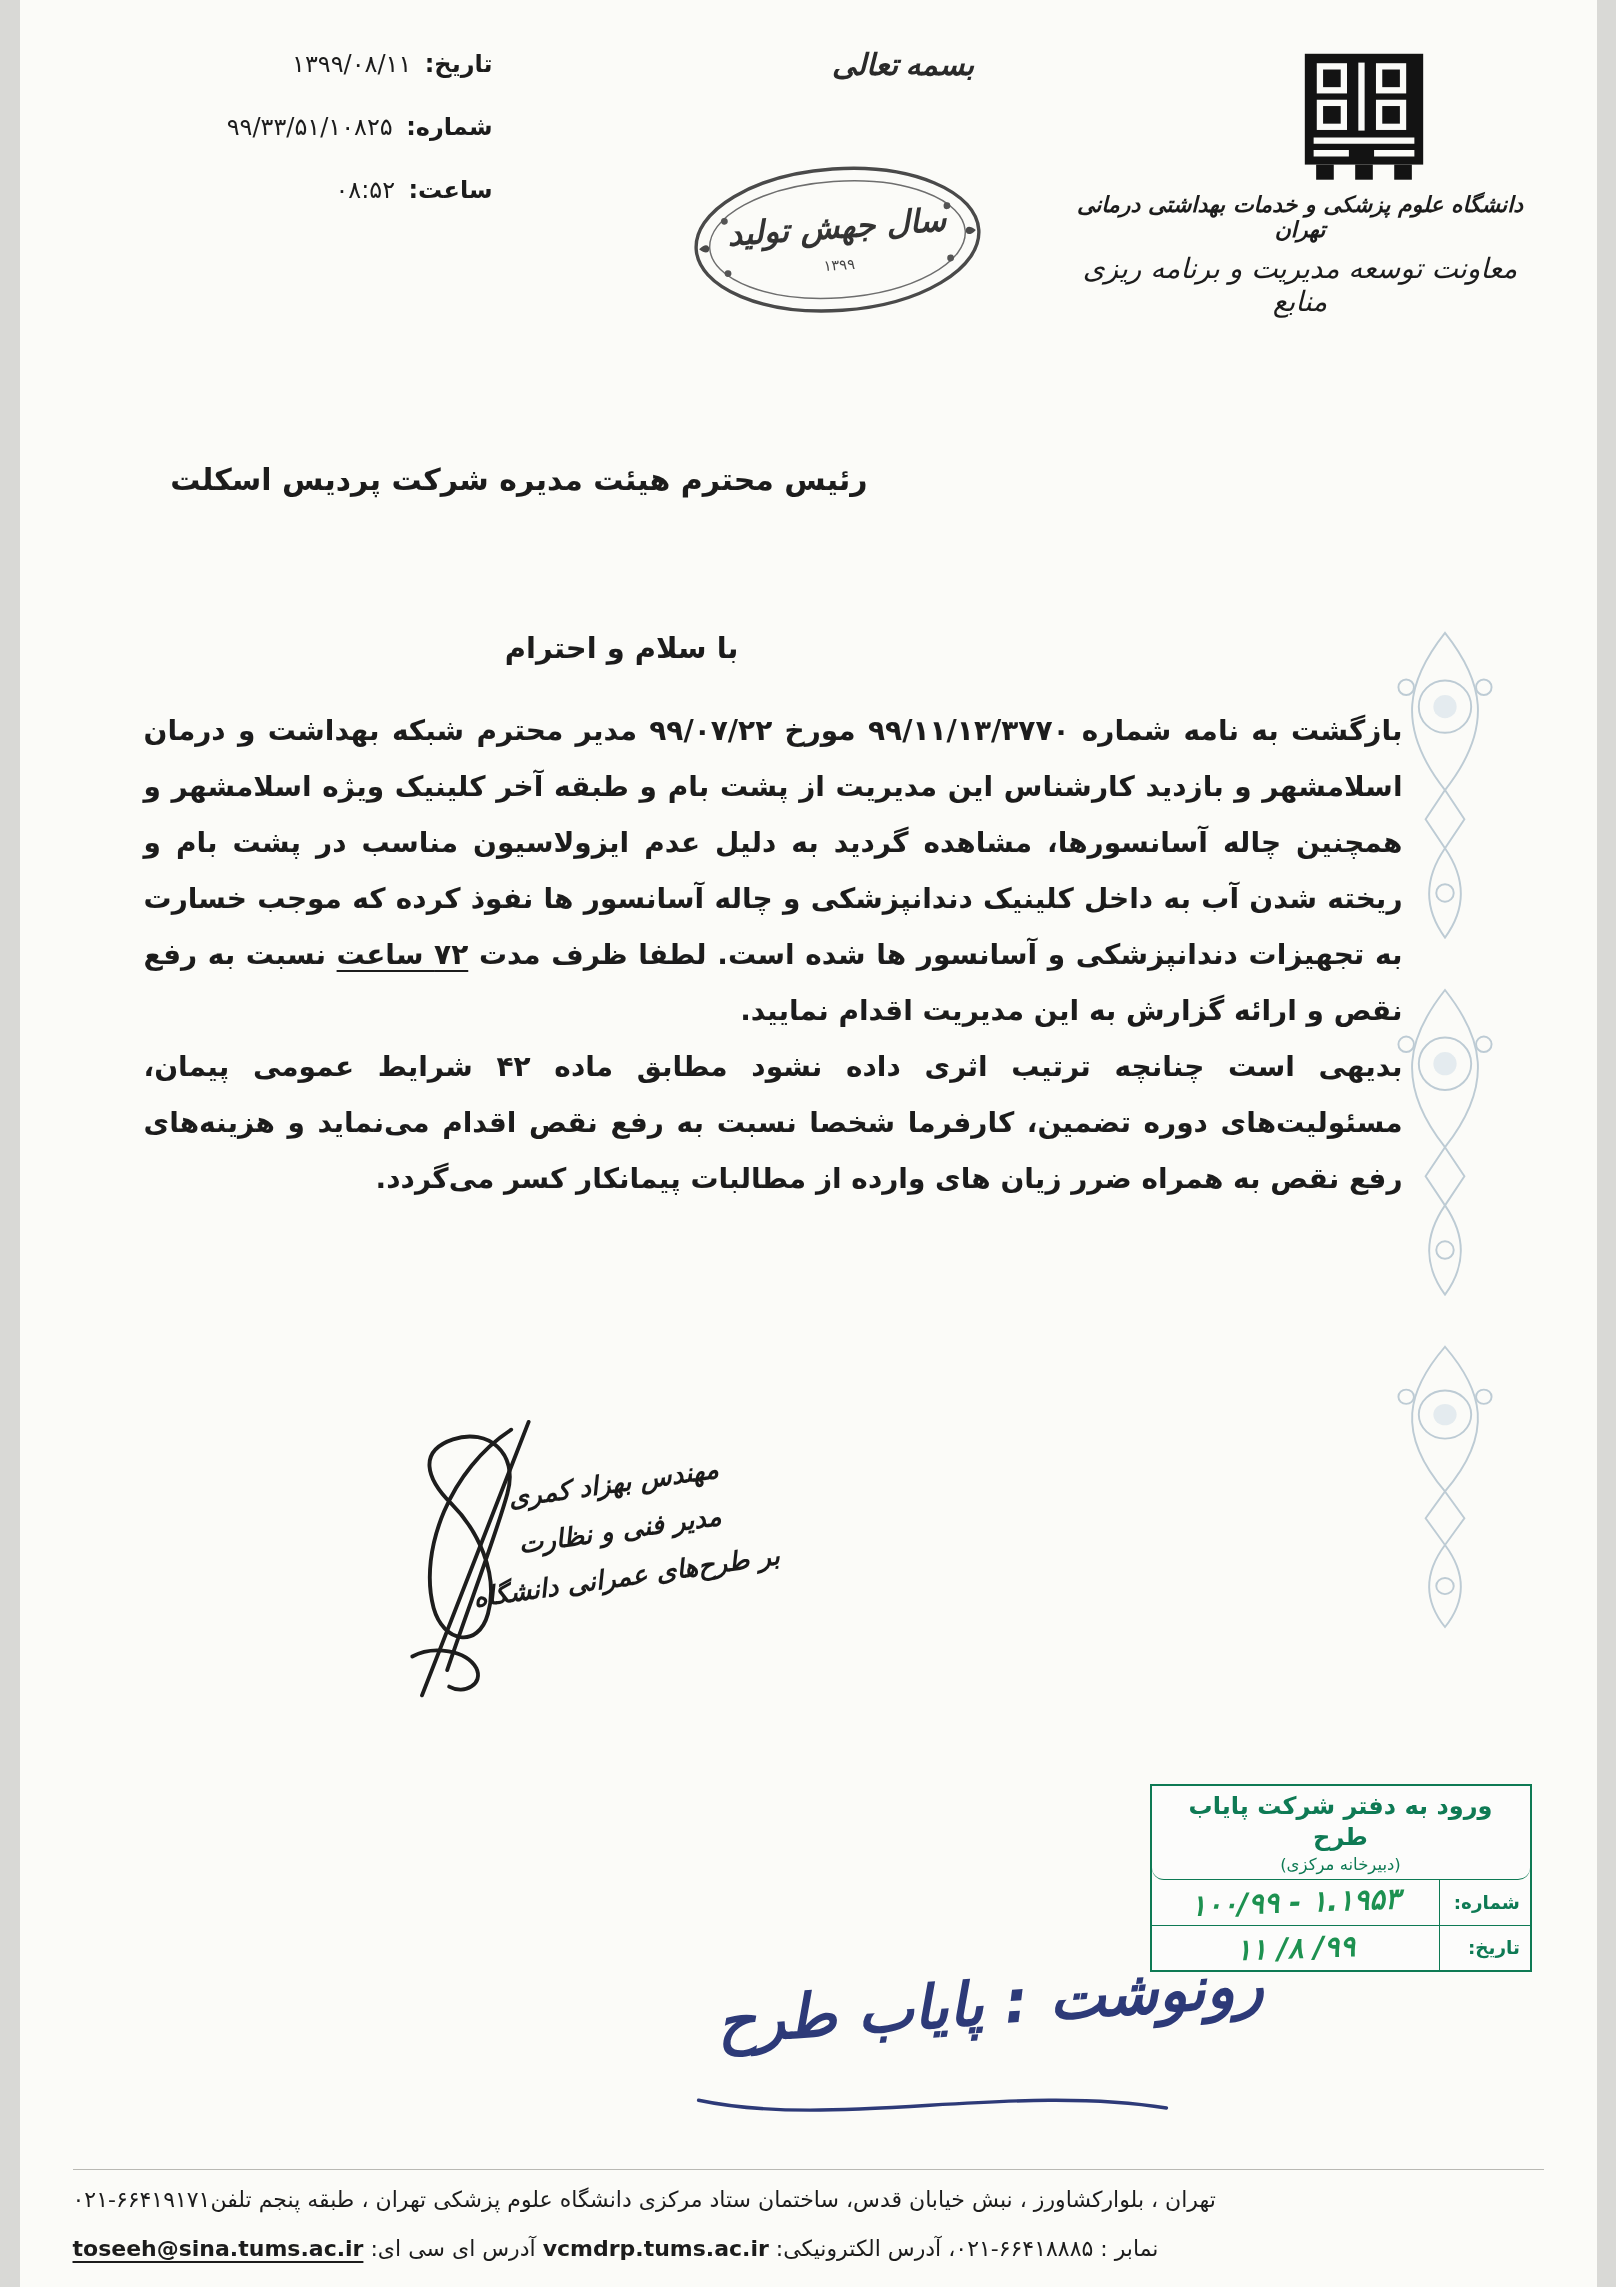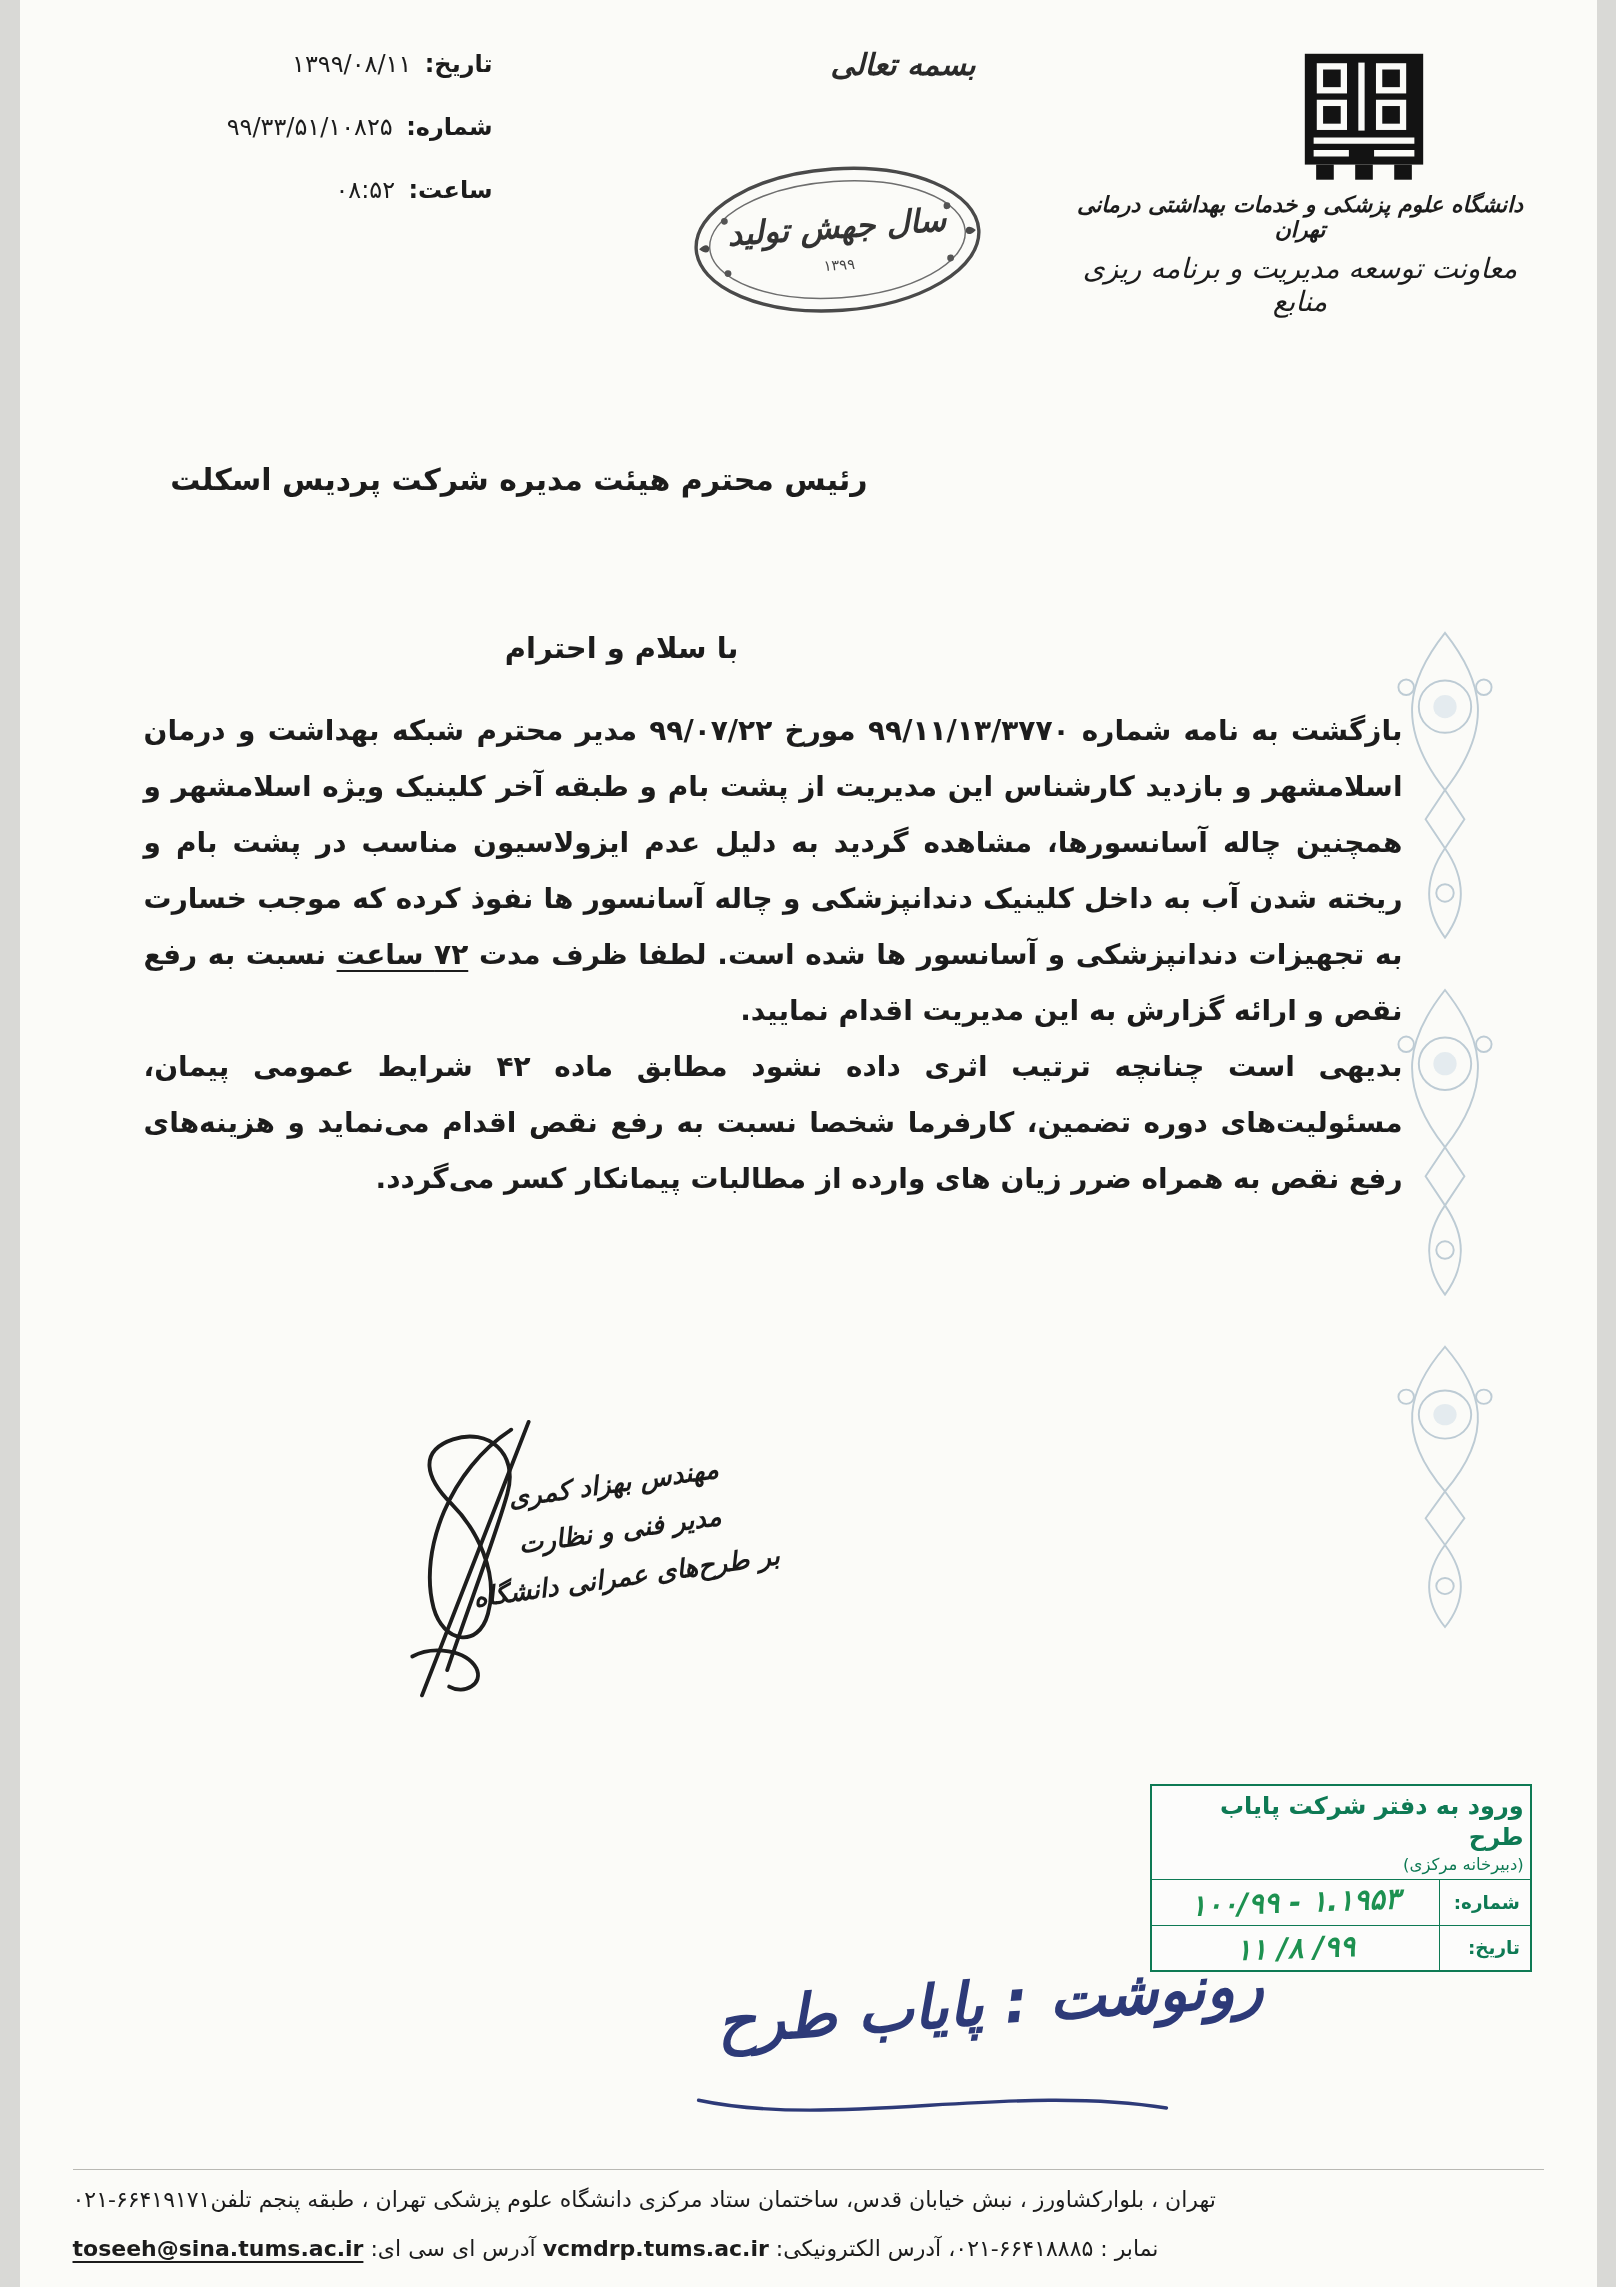--- a/index.html
+++ b/index.html
@@ -19,20 +19,21 @@
   .meta { position: absolute; top: 50px; left: 85px; width: 388px; text-align: right; }
   .meta-row { height: 63px; font-size: 24px; white-space: nowrap; }
   .meta-row .lbl { font-weight: bold; }
   .meta-row .val { margin-right: 5.8px; }
 
   
   .bismillah {
     position: absolute; top: 47px; left: 767px; width: 233px;
     text-align: center; font-size: 30px; font-style: italic; font-weight: bold;
     color: #2a2a2a;
+    font-family: Liberation Serif, serif;
   }
   .emblem {
     position: absolute; top: 163px; left: 671px; width: 293px; height: 153px;
     transform: rotate(-4deg);
   }
   .emblem svg { position: absolute; inset: 0; }
   .emblem-text {
     position: absolute; top: 45px; left: 0; right: 0; text-align: center;
     font-size: 32px; font-weight: bold; font-style: italic; color: #333;
     letter-spacing: 1px;
@@ -68,21 +69,21 @@
     font-size: 26px; font-style: italic; font-weight: bold; line-height: 47px;
     color: #1b1b1b;
   }
   .sig-scribble { position: absolute; top: 1412px; left: 338px; width: 223px; height: 301px; }
 
   
   .stamp {
     position: absolute; top: 1784px; left: 1130px; width: 382px;
     border: 2.9px solid #0e7a54; color: #0e7a54; background: rgba(255,255,255,.4);
   }
-  .stamp-head { border-bottom: 1.9px solid #0e7a54; padding: 4.9px 5.8px 2.9px; }
+  .stamp-head { text-align: center; border-bottom: 1.9px solid #0e7a54; padding: 4.9px 5.8px 2.9px; border-radius: 12px; }
   .stamp-title { font-size: 24px; font-weight: bold; line-height: 31px; }
   .stamp-sub { font-size: 16.5px; line-height: 23px; }
   .stamp-row { display: flex; direction: rtl; min-height: 45px; align-items: center; }
   .stamp-row + .stamp-row { border-top: 1.9px solid #0e7a54; }
   .stamp-lbl { width: 91px; flex: 0 0 91px; border-left: 1.9px solid #0e7a54; font-size: 18.4px; font-weight: bold; padding: 7.8px 9.7px; align-self: stretch; display: flex; align-items: center; }
   .stamp-val { flex: 1; text-align: center; }
   .hand-green { color: #1d9150; font-size: 29px; font-style: italic; font-weight: bold; transform: rotate(-2deg); white-space: nowrap; }
 
   
   .copy-note {

